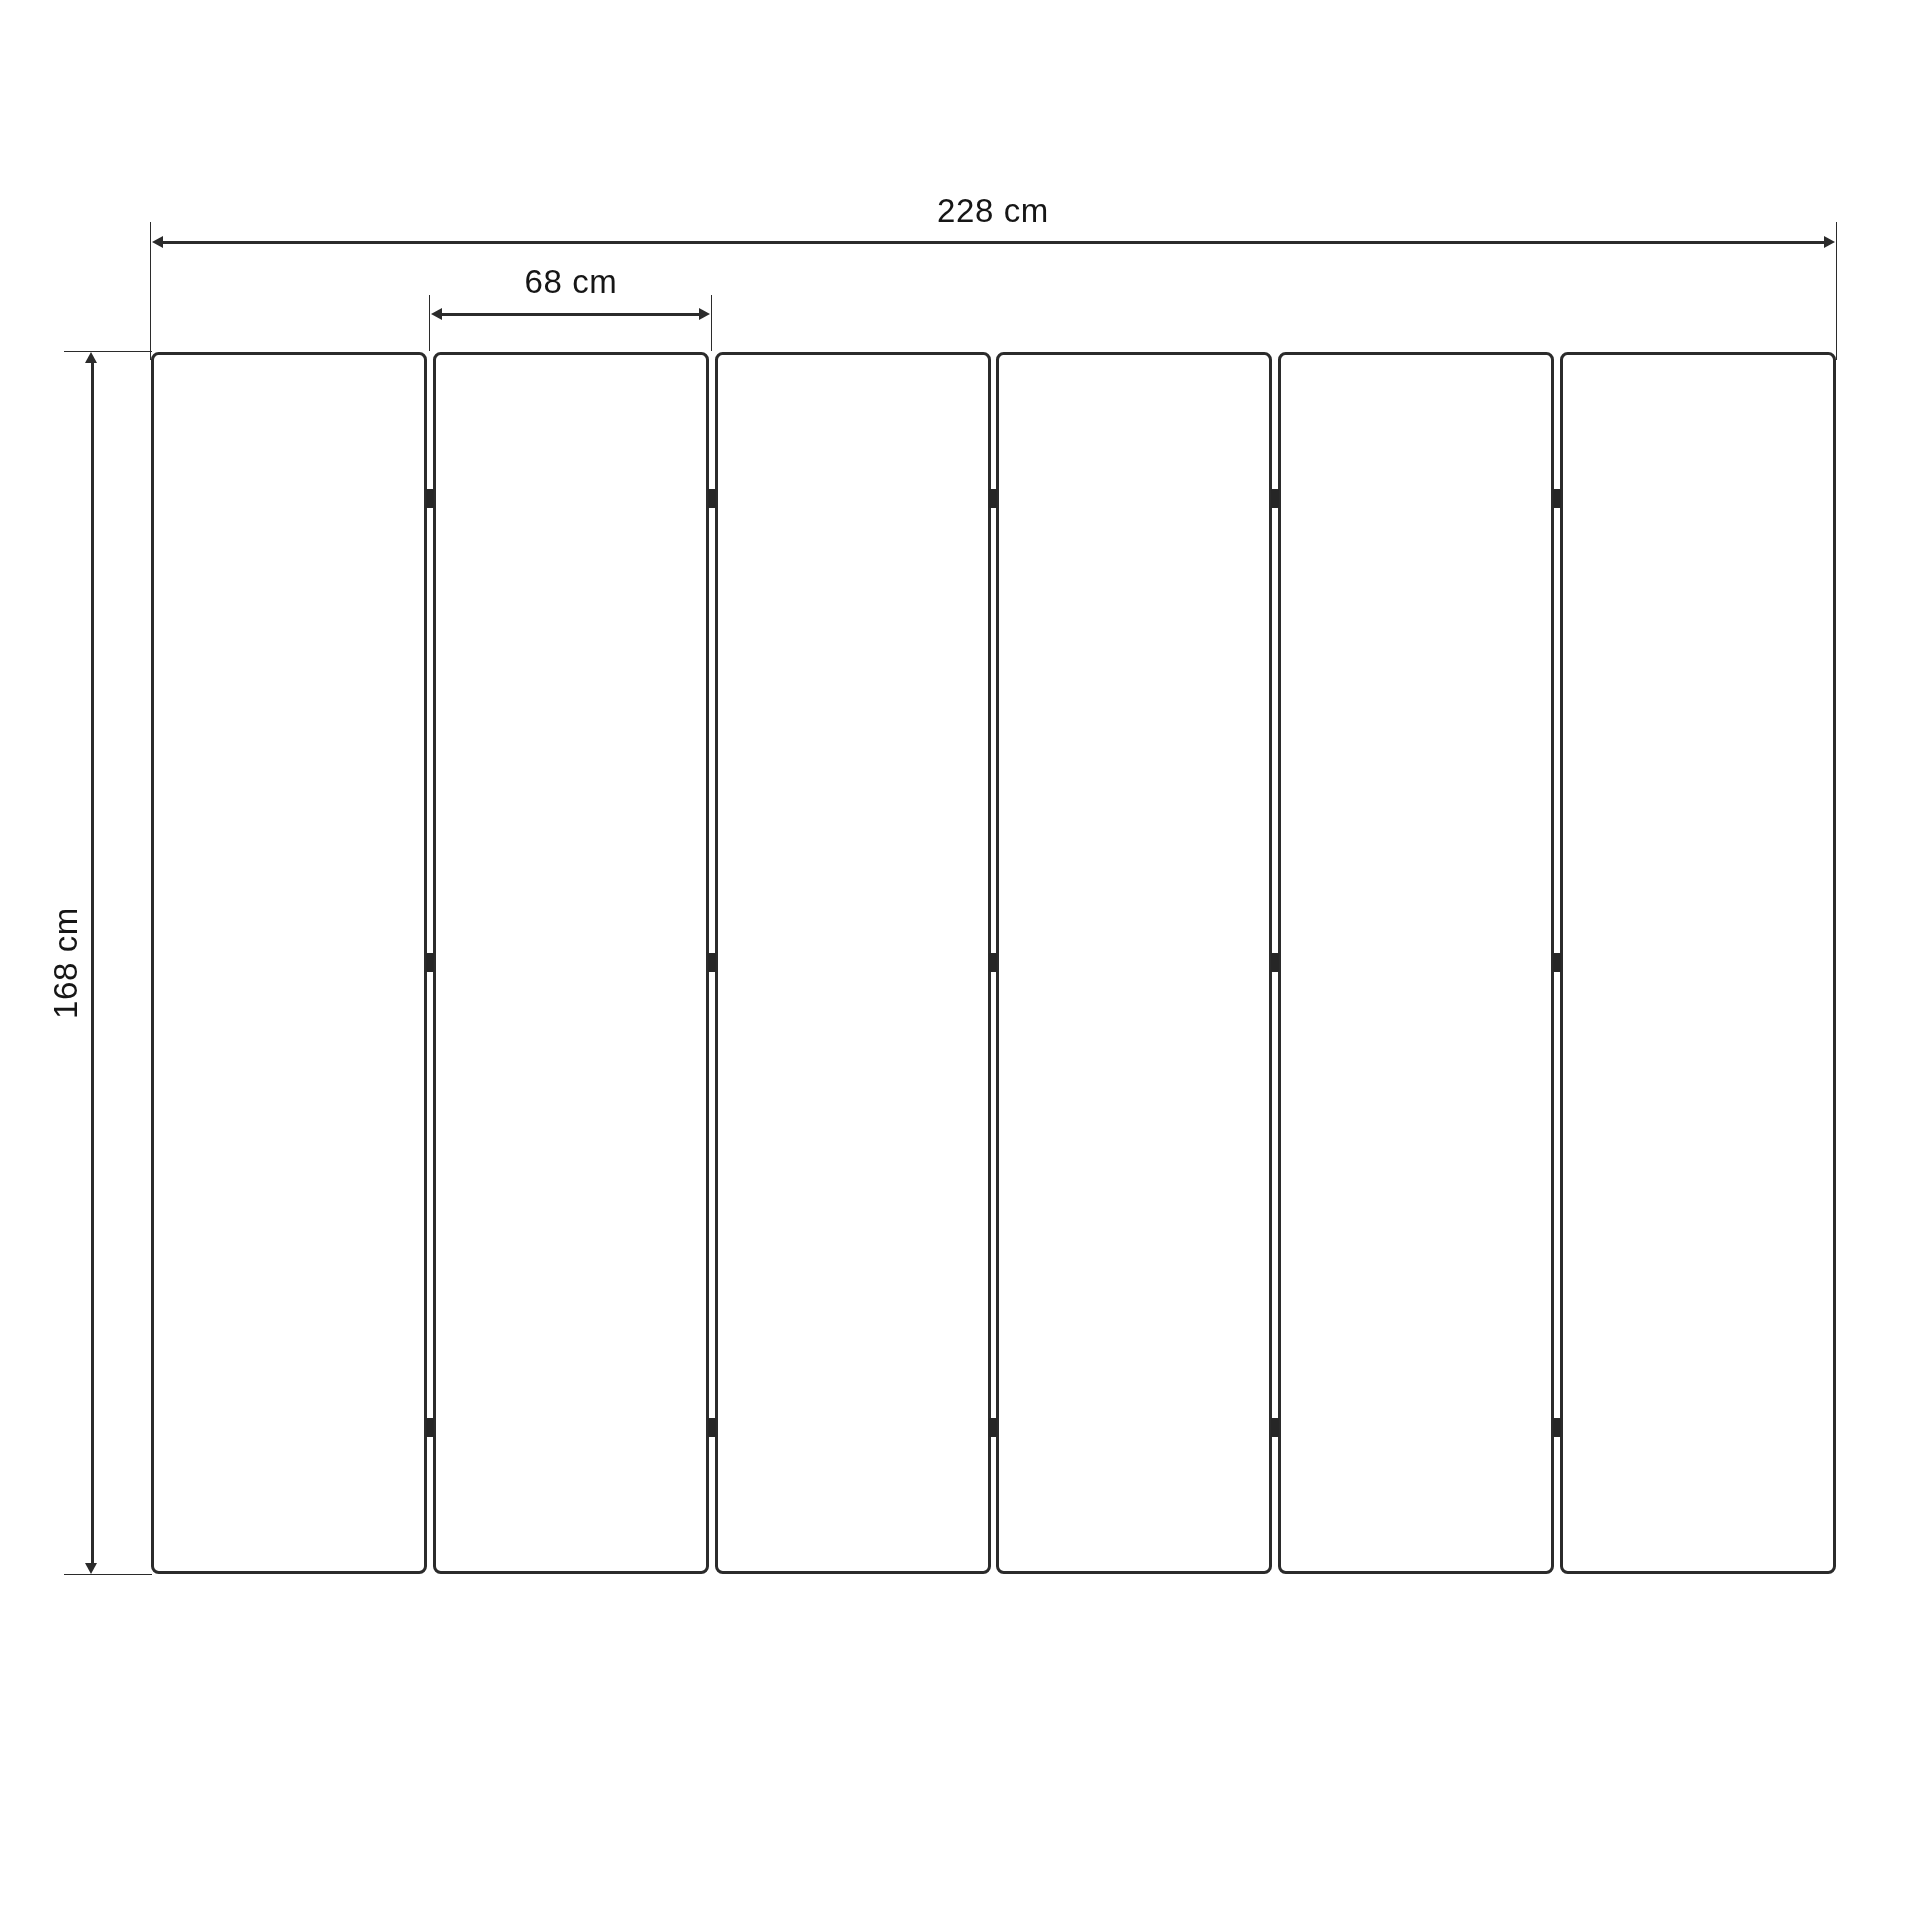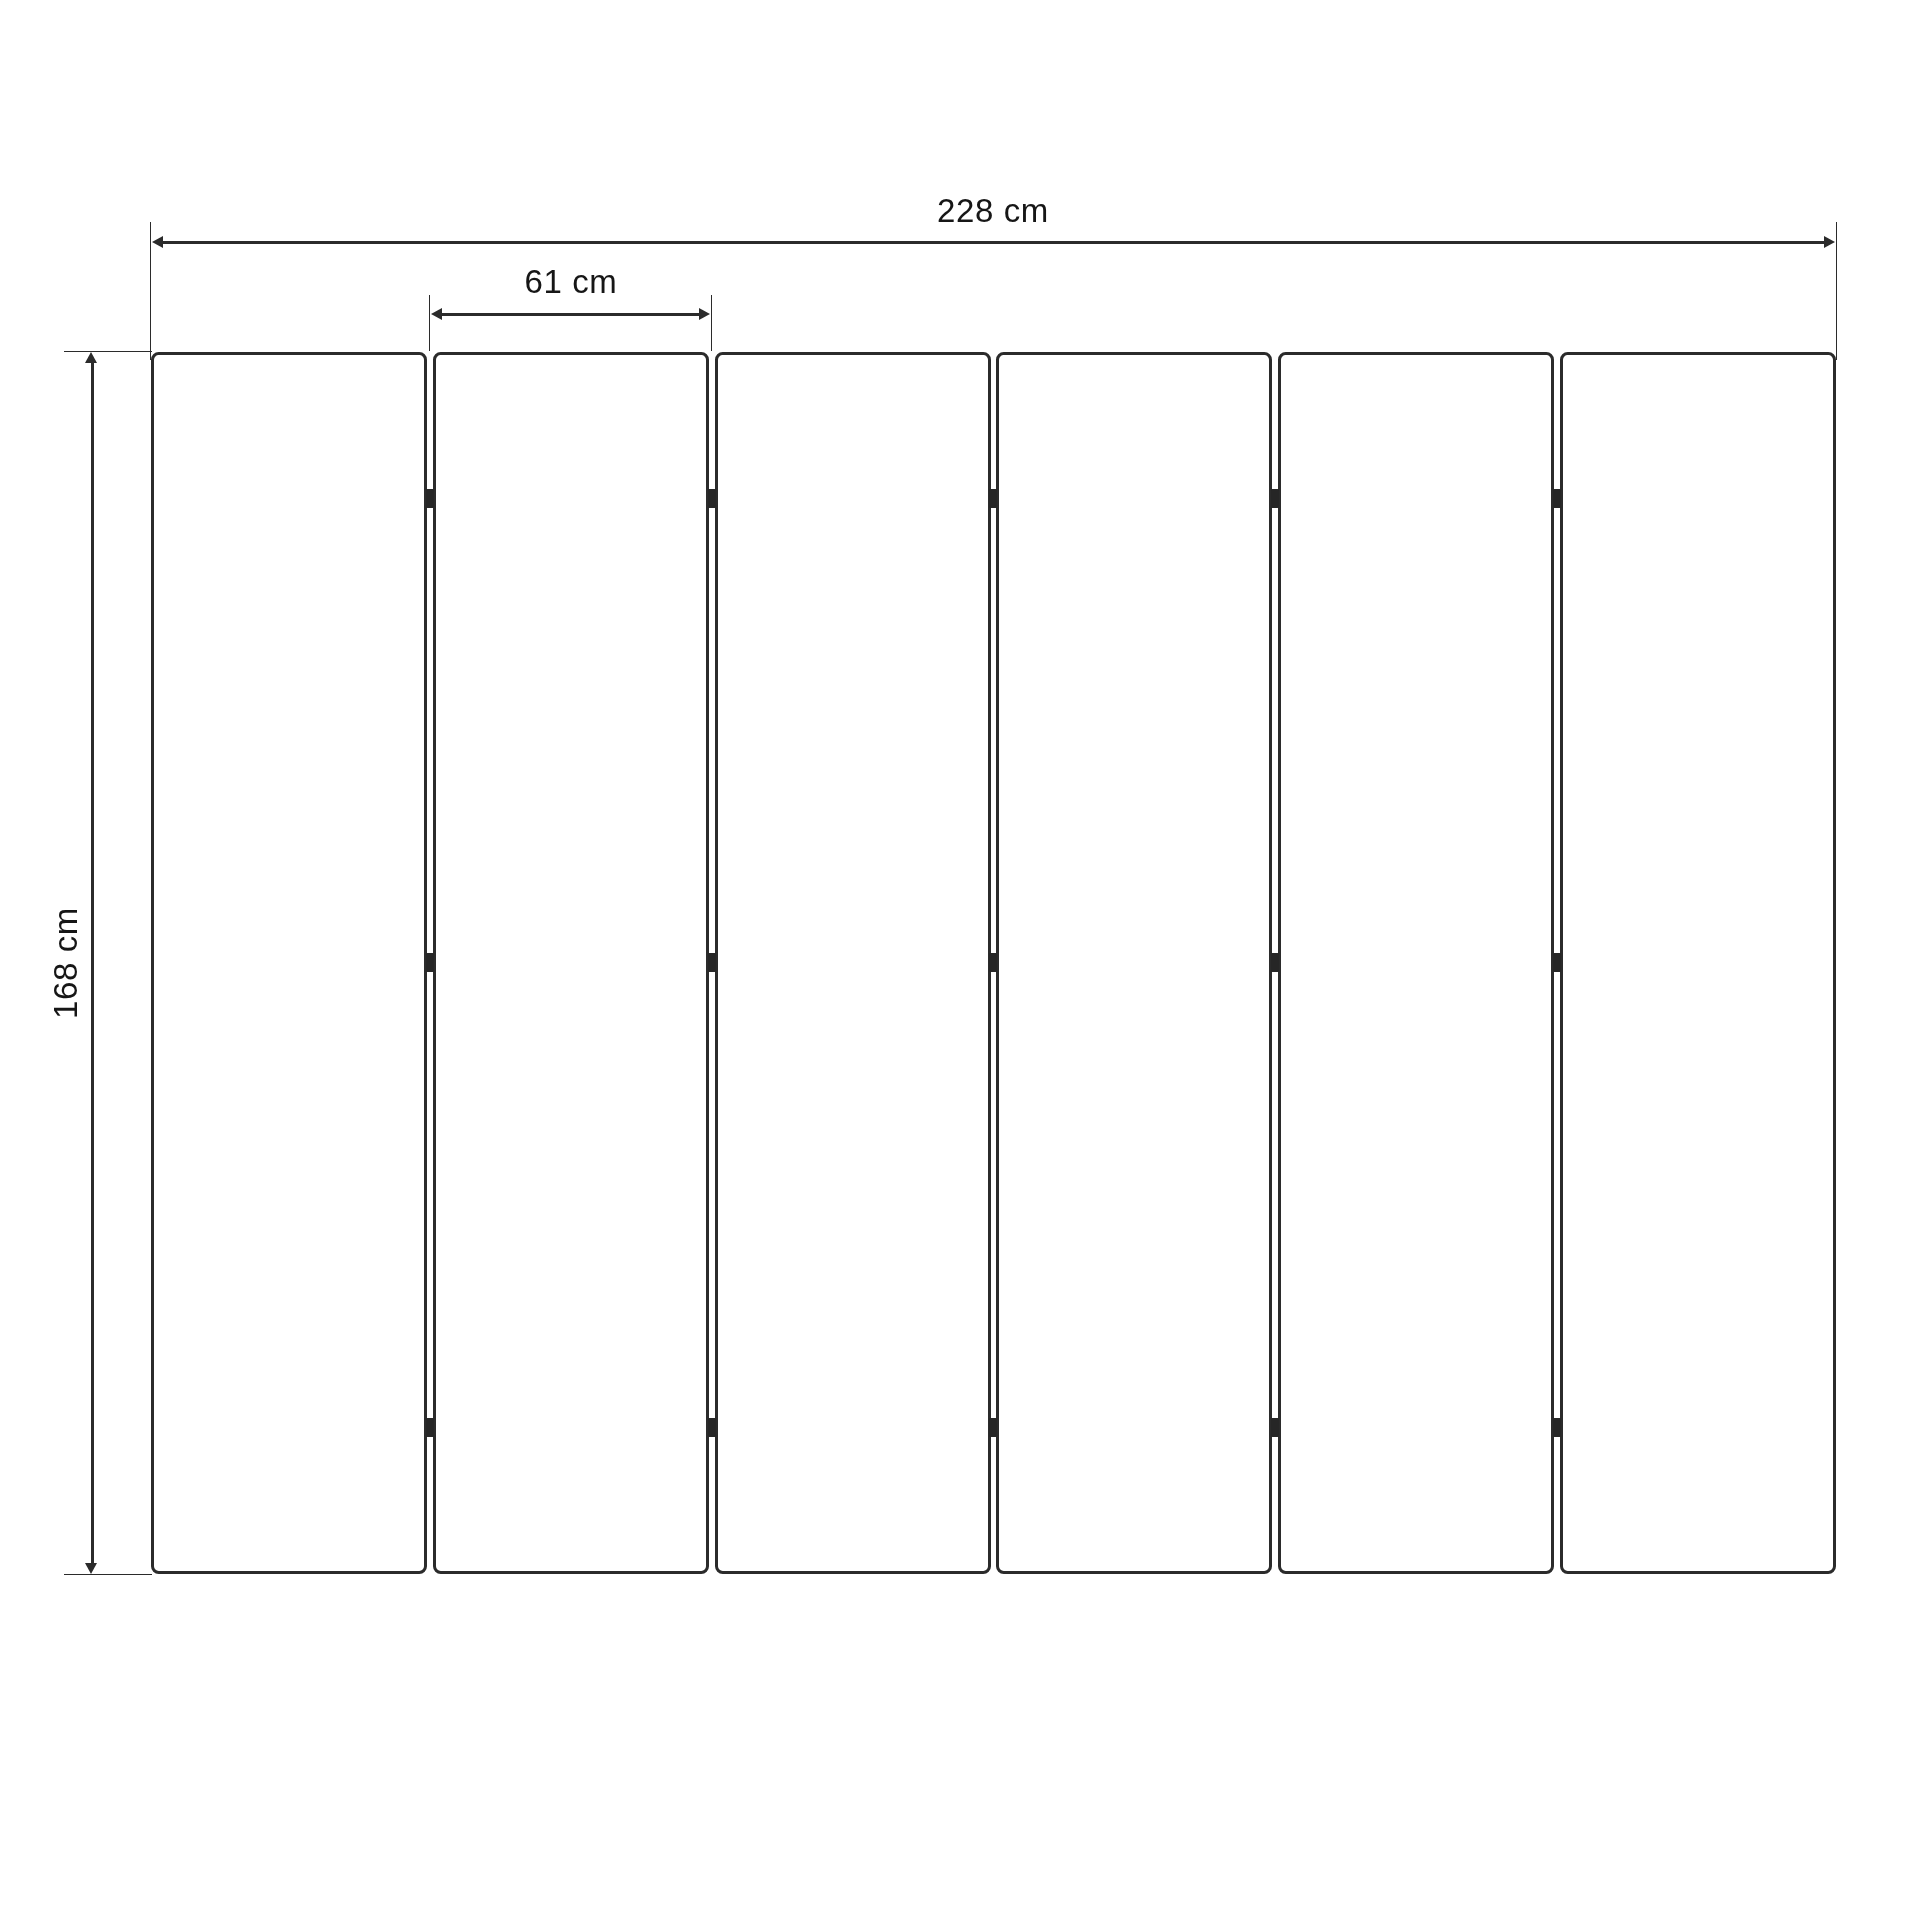--- a/index.html
+++ b/index.html
@@ -141,21 +141,21 @@
     <div class="arrow right" style="left:1824px; top:236px;"></div>
     <div class="dim-label" id="label-total-width">228 cm</div>
   </div>
 
   <div>
     <div class="ext-line-v" style="left:429px; top:295px; height:56px;"></div>
     <div class="ext-line-v" style="left:711px; top:295px; height:56px;"></div>
     <div class="dim-line-h" style="left:440px; top:313px; width:262px;"></div>
     <div class="arrow left" style="left:431px; top:308px;"></div>
     <div class="arrow right" style="left:699px; top:308px;"></div>
-    <div class="dim-label" id="label-panel-width">61 cm</div>
+    <div class="dim-label" id="label-panel-width">68 cm</div>
   </div>
 
   <div>
     <div class="ext-line-h" style="left:64px; top:351px; width:88px;"></div>
     <div class="ext-line-h" style="left:64px; top:1574px; width:88px;"></div>
     <div class="dim-line-v" style="left:91px; top:362px; height:1202px;"></div>
     <div class="arrow up" style="left:85px; top:352px;"></div>
     <div class="arrow down" style="left:85px; top:1563px;"></div>
     <div class="dim-label" id="label-height">168 cm</div>
   </div>

